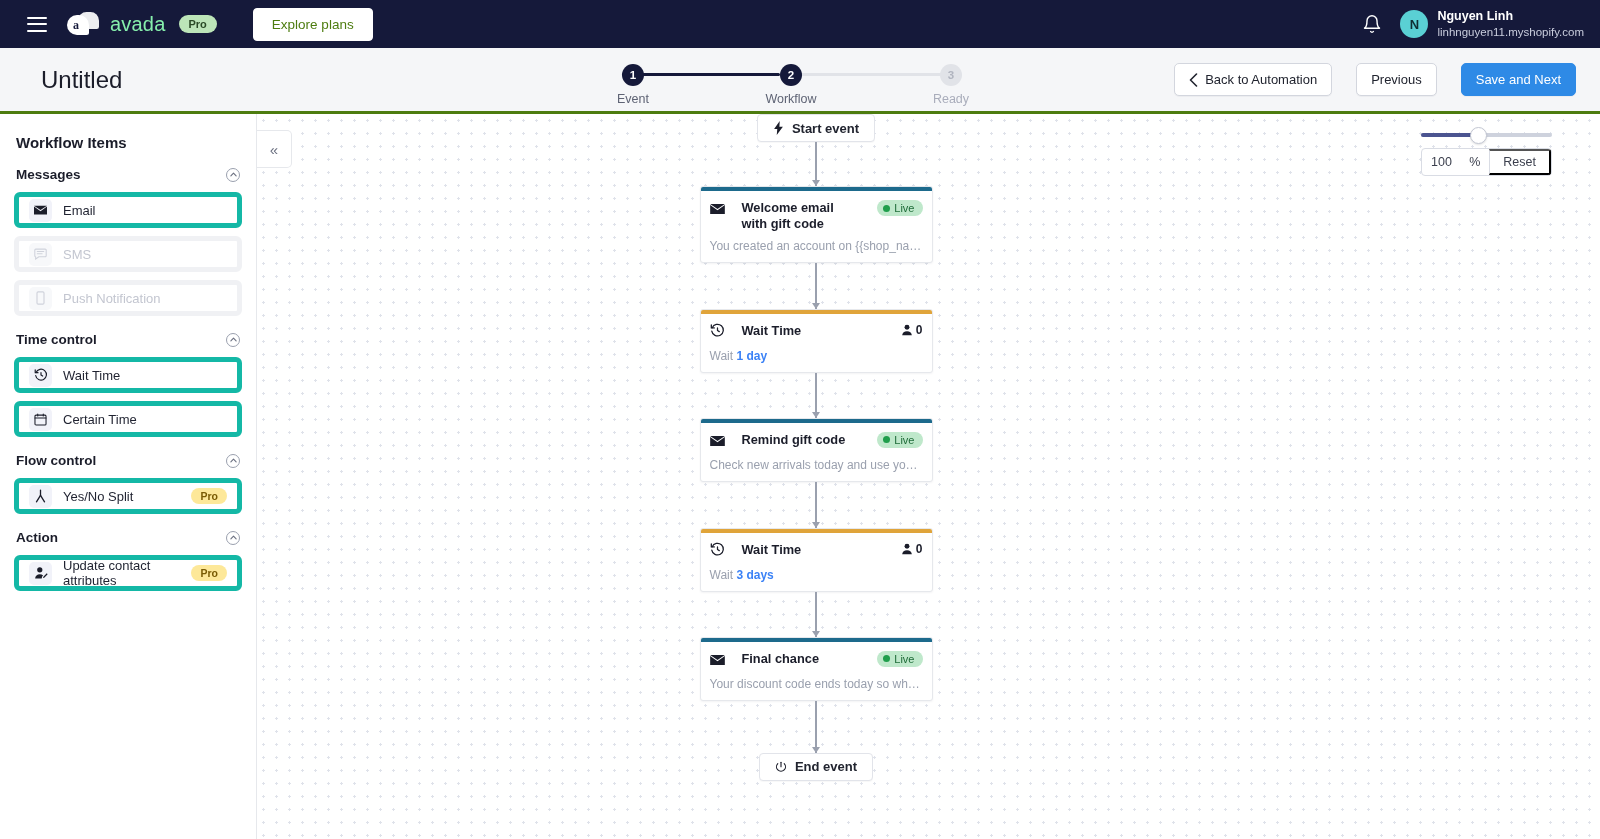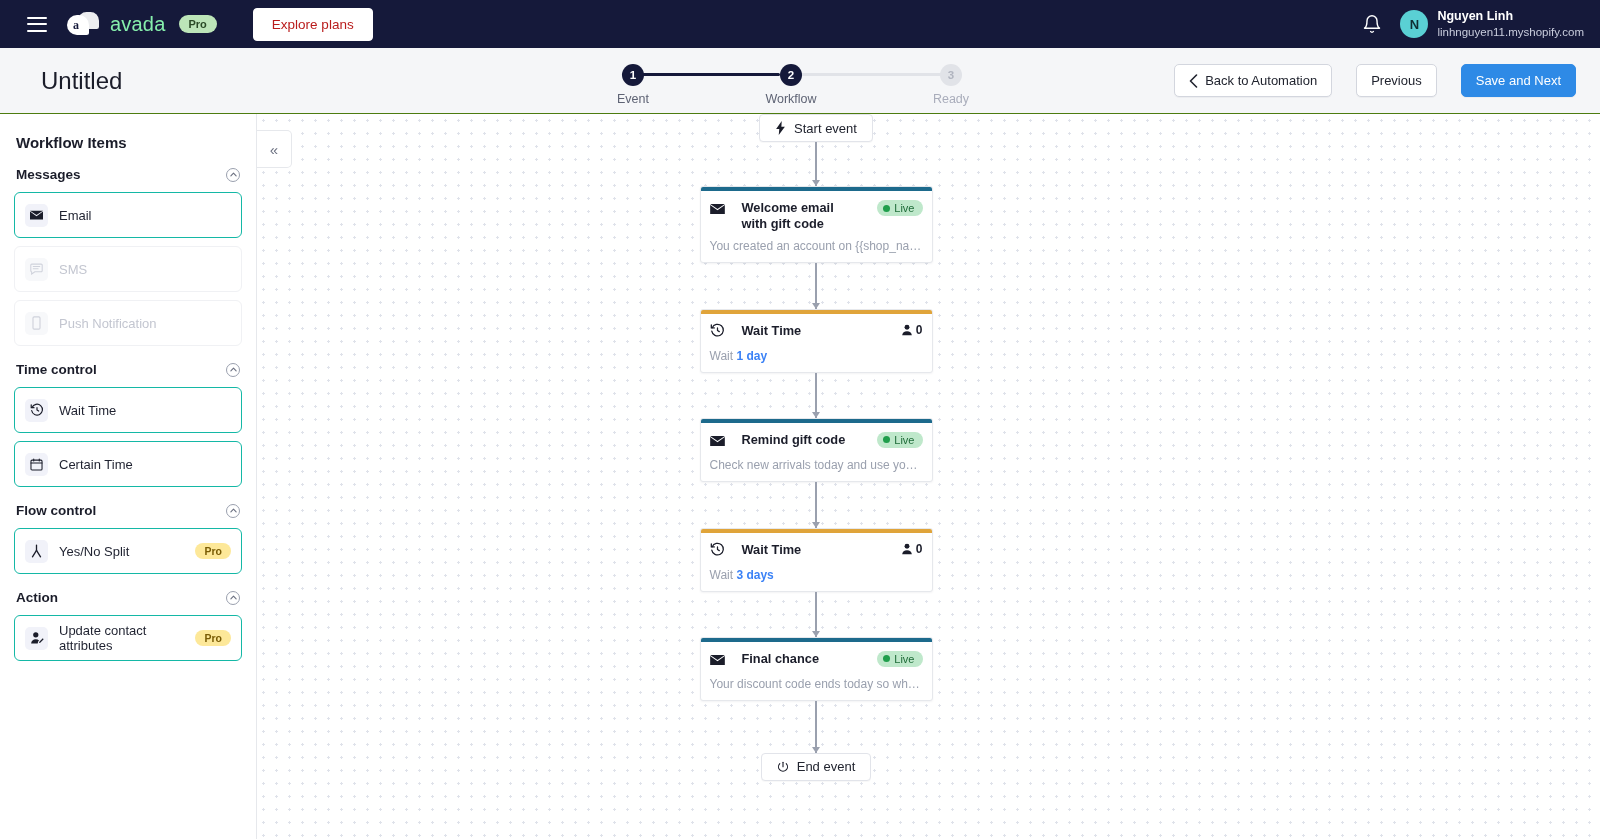--- a/index.html
+++ b/index.html
@@ -31,21 +31,21 @@
   .logo-mark .cloud-letter {
     position: absolute; left: 6px; top: 7px; font-size: 12px; color: #15193a;
     font-weight: 600; font-family: "Liberation Serif", serif;
   }
   .logo-text { color: #86efac; font-size: 20px; letter-spacing: .2px; font-weight: 400; text-align: center; }
   .pro-pill {
     background: #bce5b8; color: #2a4a26; font-size: 11px; font-weight: 600;
     border-radius: 10px; padding: 3px 10px; margin-left: 4px;
   }
   .explore-btn {
-    margin-left: 36px; background: #fff; color: #b91c1c;
+    margin-left: 36px; background: #fff; color: #4d7c0f;
     font-size: 13.5px; border: 1px solid #fff; border-radius: 4px;
     padding: 8px 18px; cursor: pointer; font-family: inherit;
   }
   .nav-right {
     position: absolute; right: 16px; top: 0; height: 48px;
     display: flex; align-items: center; gap: 18px;
   }
   .bell { width: 20px; height: 20px; cursor: pointer; }
   .avatar {
     width: 28px; height: 28px; border-radius: 50%;
@@ -53,21 +53,21 @@
     display: flex; align-items: center; justify-content: center;
     font-size: 13px; font-weight: 600;
   }
   .user-meta { line-height: 1.25; }
   .user-name { color: #fff; font-size: 12.5px; font-weight: 700; }
   .user-shop { color: #c9cddd; font-size: 11.5px; }
   .user-block { display: flex; align-items: center; gap: 9px; cursor: pointer; }
 
   
   .subheader {
-    height: 66px; background: #f5f6f8; border-bottom: 1px solid #4d7c0f;
+    height: 66px; background: #f5f6f8; border-bottom: 3px solid #4d7c0f;
     display: flex; align-items: center; position: relative;
   }
   .page-title { margin-left: 41px; font-size: 24px; color: #1b1d2a; font-weight: 400; }
 
   .stepper {
     position: absolute; left: 50%; transform: translateX(-50%);
     top: 8px; width: 400px; height: 58px;
   }
   .step-line {
     position: absolute; top: 17px; height: 3px; border-radius: 2px;
@@ -112,21 +112,21 @@
     display: flex; align-items: center; justify-content: space-between;
     margin: 0 2px 10px 2px;
   }
   .grp-head .t { font-size: 13.5px; font-weight: 600; color: #1b1d2a; }
   .chev-circle {
     width: 14px; height: 14px; border: 1px solid #9aa0ae; border-radius: 50%;
     display: flex; align-items: center; justify-content: center; cursor: pointer;
   }
   .chev-circle svg { display: block; }
   .item {
-    height: 46px; border: 1px solid #14b8a6; border-radius: 6px;
+    height: 36px; border: 5px solid #14b8a6; border-radius: 6px;
     display: flex; align-items: center; padding: 0 10px;
     margin-bottom: 8px; background: #fff; cursor: pointer;
   }
   .item.disabled { border-color: #f0f1f4; cursor: default; }
   .item .ico {
     width: 23px; height: 23px; border-radius: 5px; background: #f1f2f9;
     display: flex; align-items: center; justify-content: center;
     margin-right: 11px; flex: 0 0 23px;
   }
   .item.disabled .ico { background: #f7f8fa; }
@@ -186,20 +186,21 @@
   
   .flow {
     position: absolute; left: 409px; top: 0; width: 300px;
     display: flex; flex-direction: column; align-items: center;
   }
   .pill {
     background: #fff; border: 1px solid #e2e4ea; border-radius: 4px;
     height: 28px; padding: 0 15px; display: inline-flex; align-items: center; gap: 8px;
     font-size: 13px; color: #21242f; cursor: pointer;
     box-shadow: 0 1px 1px rgba(20,23,40,.03);
+    font-weight: bold;
   }
   .connector { width: 1.5px; background: #9aa0ae; position: relative; }
   .connector::after {
     content: ""; position: absolute; bottom: 0; left: 50%;
     transform: translateX(-50%);
     border-left: 4px solid transparent; border-right: 4px solid transparent;
     border-top: 6px solid #9aa0ae;
   }
   .card {
     width: 233px; background: #fff; border: 1px solid #e6e8ec;
@@ -416,20 +417,34 @@
       </span>
       <span class="lbl">Update contact attributes</span>
       <span class="badge-pro">Pro</span>
     </div>
   </aside>
 
   <section class="canvas">
 
     <div class="collapse-tab">«</div>
 
+    <div class="zoomctl">
+      <div class="slider">
+        <div class="track"></div>
+        <div class="fill"></div>
+        <div class="thumb"></div>
+      </div>
+      <div class="zoombar">
+        <div class="val">
+          <span>100</span>
+          <span>%</span>
+        </div>
+        <button class="reset">Reset</button>
+      </div>
+    </div>
 
     <div class="flow">
 
       <div class="pill">
         <svg width="11" height="14" viewBox="0 0 12 16" fill="#1b1d2a">
             <path d="M7.4 0 1 9h3.6L4 16 11 6.6H7z"></path>
           </svg>
         <span>Start event</span>
       </div>
 

